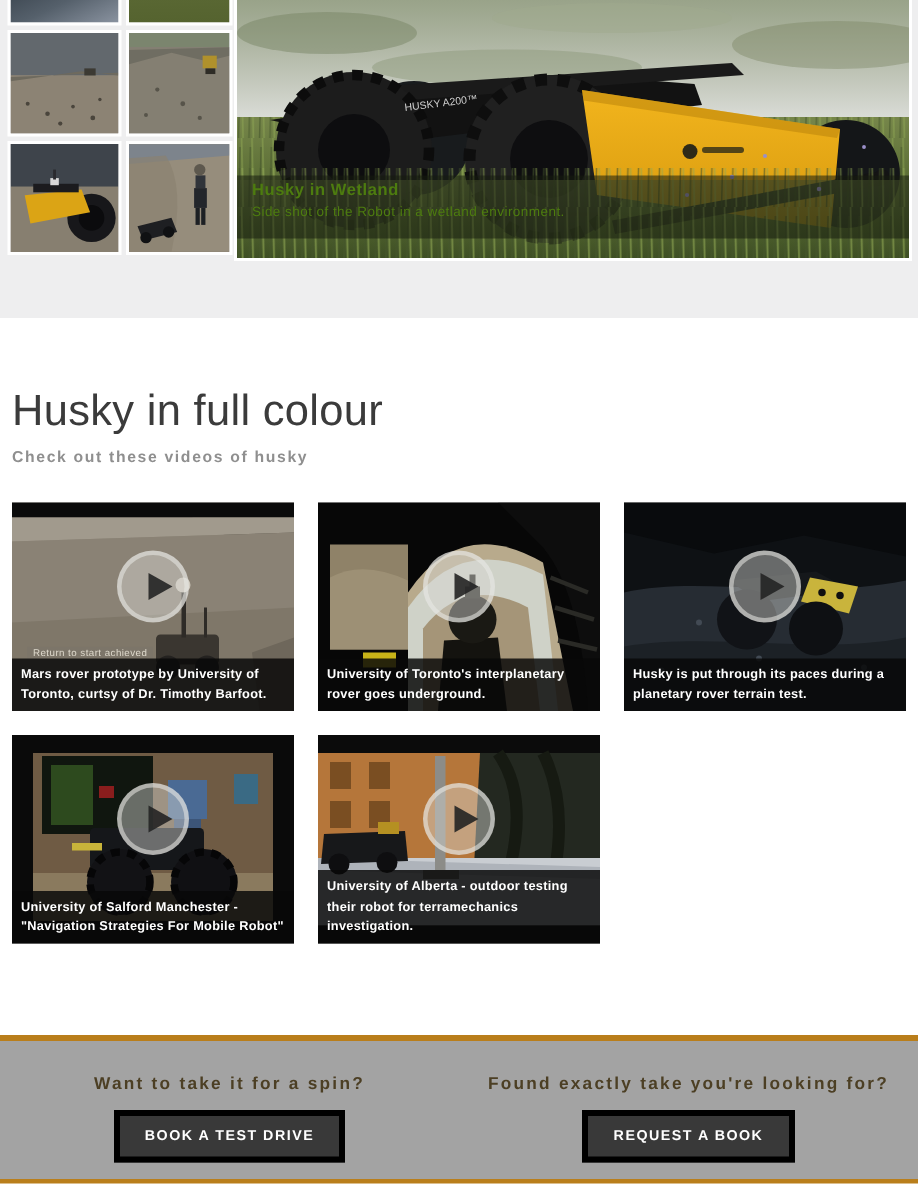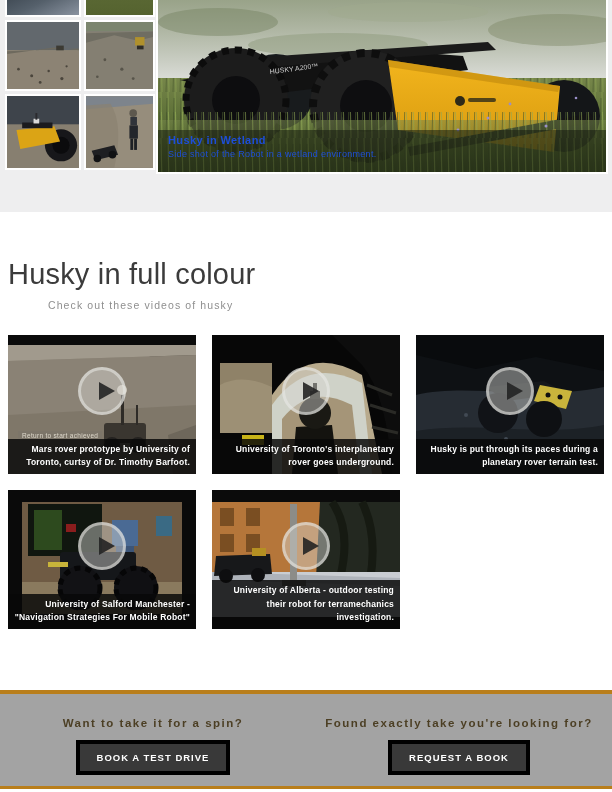--- a/index.html
+++ b/index.html
@@ -13,39 +13,39 @@
   .thumb-2 { left:84px; top:-54px; width:71px; height:71px; background:linear-gradient(#66743f,#55632f); }
   .thumb-3 { left:5px;  top:20px;  width:76px; height:71px; background:linear-gradient(#5e6468 0%,#71757a 38%,#948b7b 42%,#8a8172 75%,#7d7567 100%); }
   .thumb-4 { left:84px; top:20px;  width:71px; height:71px; background:linear-gradient(#868f7c 0%,#7f828a 18%,#8d897d 30%,#837f73 70%,#76released?75706 100%); }
   .thumb-4 { background:linear-gradient(#868f7c 0%,#7f828a 18%,#8d897d 30%,#837f73 70%,#757065 100%); }
   .thumb-5 { left:5px;  top:94px;  width:76px; height:76px; background:linear-gradient(#3a4046 0%,#4a4f53 30%,#8d8577 60%,#7f7769 100%); }
   .thumb-6 { left:84px; top:94px;  width:71px; height:76px; background:linear-gradient(#7d848c 0%,#988f7e 25%,#8e8575 65%,#847b6b 100%); }
   .thumb svg { display:block; width:100%; height:100%; }
 
   .hero { position:absolute; left:156px; top:-2px; width:452px; height:176px; border:2px solid #ffffff; cursor:pointer; }
   .hero svg { display:block; width:448px; height:172px; }
-  .hero-caption { position:absolute; left:0; bottom:0; width:100%; height:42px; background:rgba(22,28,14,0.55); color:#1d4ed8; padding:4px 10px; }
+  .hero-caption { position:absolute; left:0; bottom:13px; width:100%; height:42px; background:rgba(22,28,14,0.55); color:#4d7c0f; padding:4px 10px; }
   .hero-caption .t { font-size:11px; font-weight:bold; letter-spacing:0.4px; }
   .hero-caption .s { font-size:9px; margin-top:3px; letter-spacing:0.3px; }
 
   
   .section-head { padding:46px 0 0 8px; }
   .section-head h1 { font-size:29px; font-weight:normal; color:#3b3b3b; letter-spacing:0.2px; }
-  .section-head .sub { margin-top:8px; font-size:10.5px; font-weight:normal; color:#8f8f8f; letter-spacing:1.1px;margin-left:40px; }
+  .section-head .sub { margin-top:8px; font-size:10.5px; font-weight:bold; color:#8f8f8f; letter-spacing:1.1px; }
 
   
   .videos { width:596px; margin:24px 8px 0 8px; display:flex; flex-wrap:wrap; gap:16px 16px; }
   .vcard { position:relative; width:188px; height:139px; background:#0c0c0c; overflow:hidden; cursor:pointer; }
   .vcard svg { display:block; width:188px; height:139px; }
   .play { position:absolute; left:50%; top:56px; transform:translate(-50%,-50%); width:48px; height:48px;
           border-radius:50%; background:rgba(215,215,210,0.45); border:3px solid rgba(235,235,230,0.55); cursor:pointer; }
   .play::after { content:""; position:absolute; left:18px; top:12px; border-left:16px solid rgba(35,35,35,0.9);
           border-top:9px solid transparent; border-bottom:9px solid transparent; }
   .vcap { position:absolute; left:0; bottom:0; width:100%; background:rgba(8,8,8,0.84); color:#ffffff;
-          font-size:8.5px; font-weight:bold; line-height:1.6; padding:4px 6px; letter-spacing:0.2px;text-align:right; }
+          font-size:8.5px; font-weight:bold; line-height:1.6; padding:4px 6px; letter-spacing:0.2px; }
   .inner-overlay { position:absolute; left:10px; top:96px; font-size:6.5px; color:#ded9cc; background:rgba(120,115,105,0.35);
           padding:1px 4px; letter-spacing:0.3px; }
 
   
   .cta { margin-top:61px; }
   .cta-strip { height:4px; background:#b97e1b; }
   .cta-main { height:92px; background:#a3a3a3; display:flex; }
   .cta-col { flex:1; display:flex; flex-direction:column; align-items:center; }
   .cta-heading { margin-top:23px; font-size:11.5px; font-weight:bold; color:#4c3f24; letter-spacing:1.5px; }
   .cta-btn { margin-top:11px; background:#393939; border:4px solid #000000; color:#ffffff; font-family:"Liberation Sans",sans-serif;

